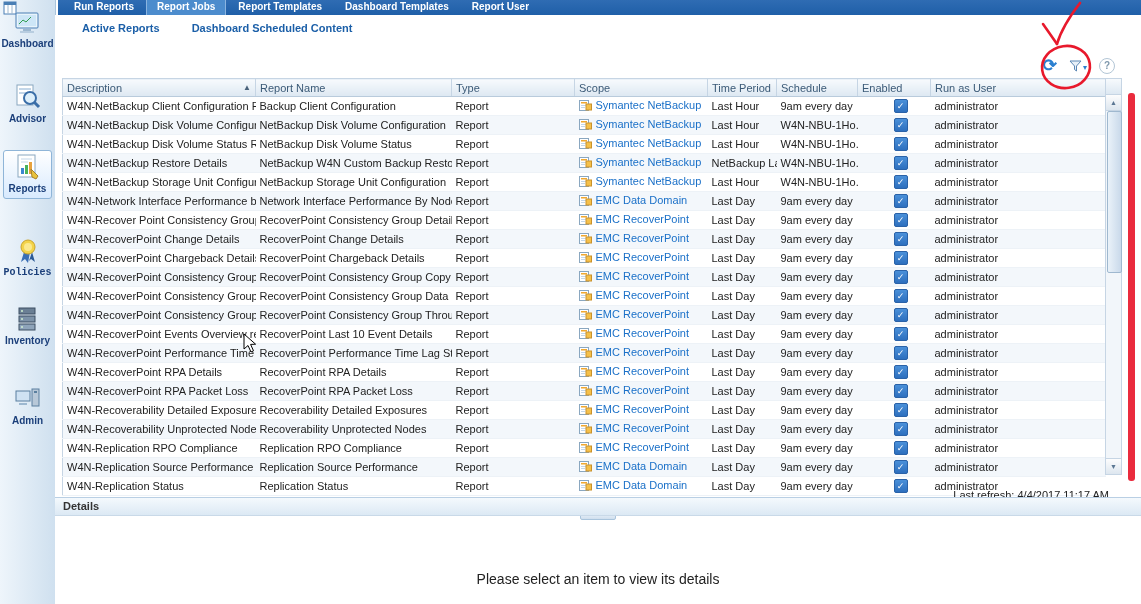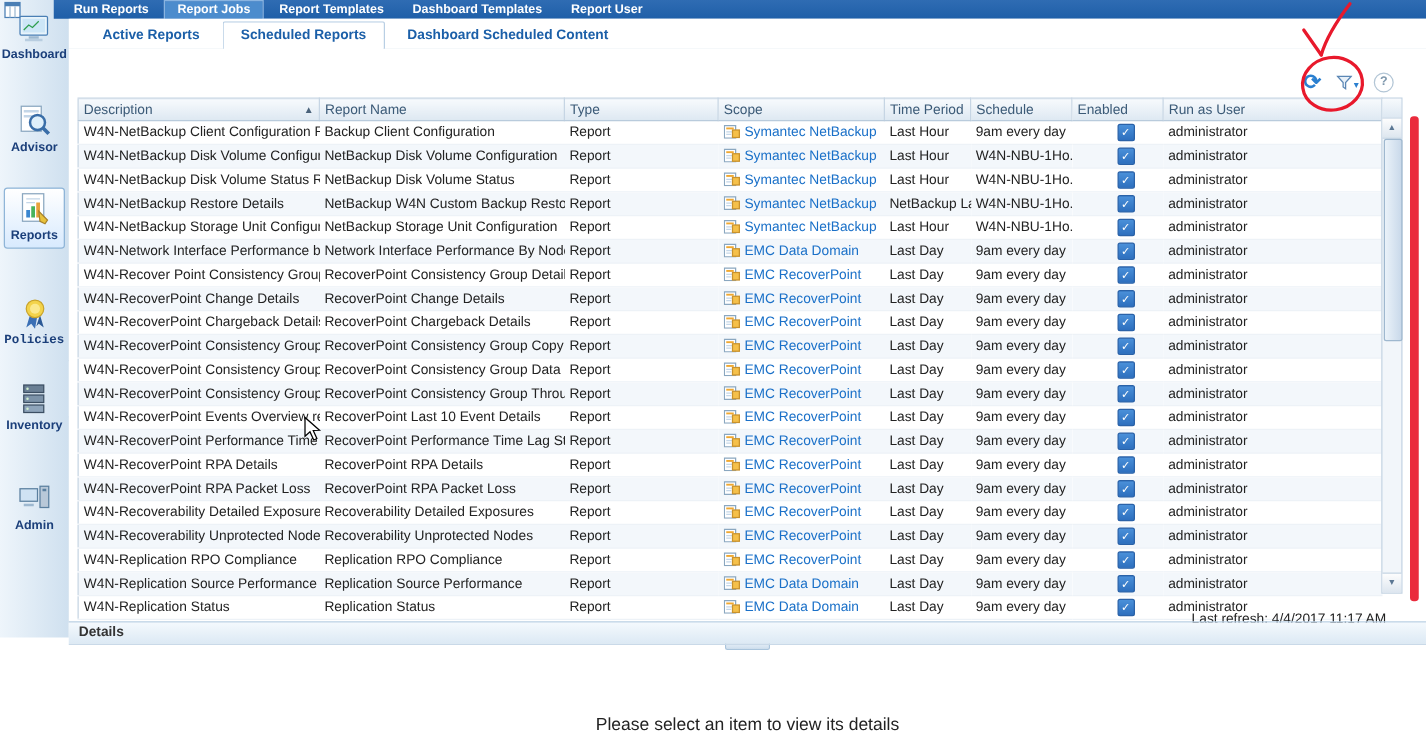--- a/index.html
+++ b/index.html
@@ -1,33 +1,33 @@
 <!DOCTYPE html>
 <html><head>
 <meta charset="utf-8">
 <style>
   html,body{margin:0;padding:0;}
   body{
     width:1141px;height:604px;position:relative;overflow:hidden;
     background:#ffffff;font-family:"Liberation Sans",sans-serif;font-size:11px;color:#222;
   }
   
-  .sidebar{position:absolute;left:0;top:0;width:55px;height:510px;
+  .sidebar{position:absolute;left:0;top:0;width:55px;height:604px;
     background:linear-gradient(to right,#eef5fb,#cfe0ef);border-right:1px solid #a9c4dc;}
   .corner-icon{position:absolute;top:1px;left:3px;}
   .side-item{position:absolute;left:0;width:55px;text-align:center;color:#1b3f7a;font-weight:bold;font-size:10px;cursor:default;}
   .side-item svg{display:block;margin:0 auto;}
   .side-item .lbl{display:block;margin-top:2px;white-space:nowrap;overflow:hidden;}
   .side-item.selected{left:3px;width:47px;background:linear-gradient(#ffffff,#d8eafe);
     border:1px solid #8fb5d8;border-radius:3px;padding:3px 0 4px;}
   .collapse-handle{position:absolute;left:55px;top:288px;width:7px;height:44px;background:#dce9f5;
     border:1px solid #a9c4dc;border-left:none;font-size:7px;color:#5b7793;line-height:44px;text-align:center;}
   
-  .topnav{position:absolute;left:43px;top:0;right:0;height:15px;
-    background:linear-gradient(#2f6cb3,#1f5fa8);display:flex;align-items:center;padding-left:6px;gap:3px;}
+  .topnav{position:absolute;left:58px;top:0;right:0;height:15px;
+    background:linear-gradient(#2f6cb3,#1f5fa8);display:flex;padding-left:6px;gap:3px;}
   .navtab{color:#fff;font-size:10px;font-weight:bold;padding:1px 10px;line-height:12px;white-space:nowrap;}
   .navtab.selected{background:#4c8ccd;outline:1px solid #8ab4e0;}
   
   .subtabs{position:absolute;left:55px;top:15px;right:0;height:24px;background:#ffffff;
     border-bottom:1px solid #c9d9e8;display:flex;align-items:flex-end;padding-left:13px;gap:4px;}
   .subtab{color:#1b5fa8;font-weight:bold;font-size:11px;padding:4px 14px 5px;white-space:nowrap;margin-top:44px;}
   .subtab.selected{border:1px solid #b9cfe4;border-bottom:1px solid #fff;background:#fff;
     border-radius:2px 2px 0 0;margin-bottom:-1px;}
   
   .content{position:absolute;left:55px;top:39px;right:0;bottom:0;background:#fff;}
@@ -162,21 +162,20 @@
 <div class="topnav">
   <span class="navtab">Run Reports</span>
   <span class="navtab selected">Report Jobs</span>
   <span class="navtab">Report Templates</span>
   <span class="navtab">Dashboard Templates</span>
   <span class="navtab">Report User</span>
 </div>
 
 <div class="subtabs">
   <span class="subtab">Active Reports</span>
-  <span class="subtab selected">Scheduled Reports</span>
   <span class="subtab">Dashboard Scheduled Content</span>
 </div>
 
 <div class="content">
 
   <div class="toolbar-icons">
     <span class="refresh-glyph">⟳</span>
     <span class="filter-wrap">
       <svg width="13" height="12" viewBox="0 0 13 12">
           <path d="M1 1 h11 l-4.5 5 v5 l-2 -1.5 v-3.5 z" fill="#e8f0f8" stroke="#5b87b5"></path>

